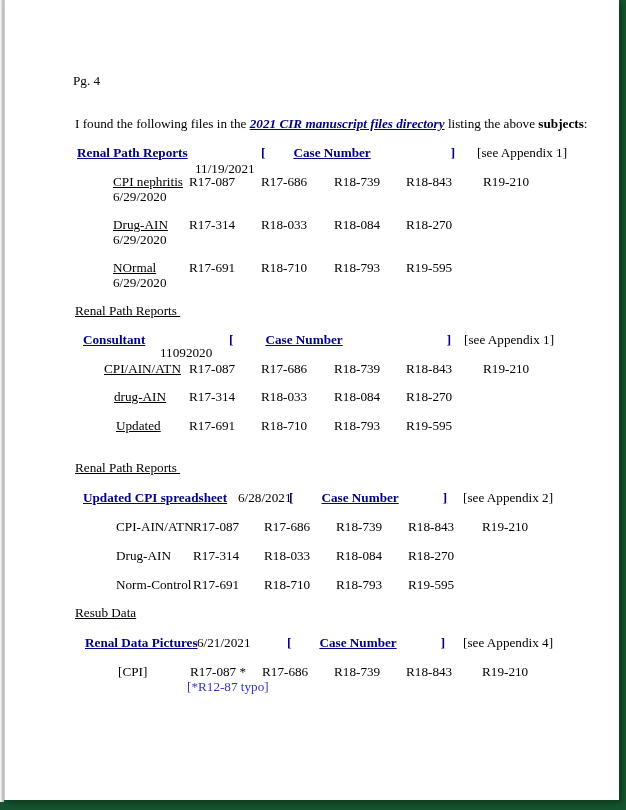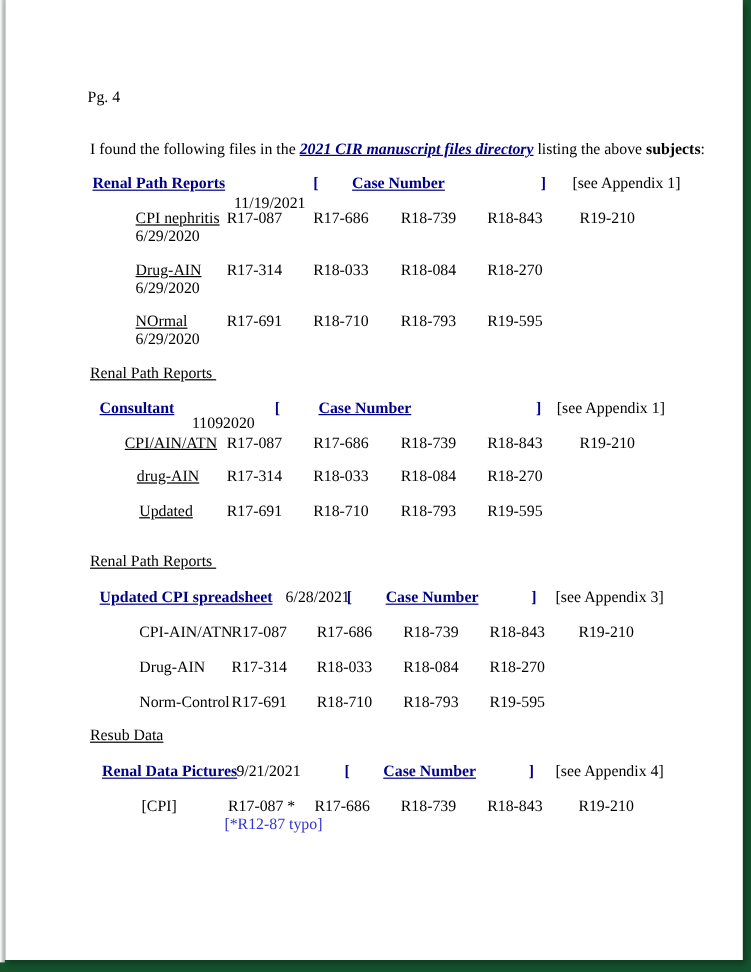--- a/index.html
+++ b/index.html
@@ -124,21 +124,21 @@
       <div class="row" style="left:184px; top:419px;">R17-691</div>
       <div class="row" style="left:256px; top:419px;">R18-710</div>
       <div class="row" style="left:329px; top:419px;">R18-793</div>
       <div class="row" style="left:401px; top:419px;">R19-595</div>
 
       <div class="row u" style="left:70px; top:461px;">Renal Path Reports </div>
 
       <div class="row blue b u" style="left:78px; top:491px;text-align:right;">Updated CPI spreadsheet</div>
       <div class="row" style="left:233px; top:491px;">6/28/2021</div>
       <div class="row blue b u" style="left:284px; top:491px;"><span>[</span><span style="display:inline-block; width:28px;"> </span><span>Case Number</span><span style="display:inline-block; width:44px;"> </span><span>]</span></div>
-      <div class="row" style="left:458px; top:491px;">[see Appendix 3]</div>
+      <div class="row" style="left:458px; top:491px;">[see Appendix 2]</div>
 
       <div class="row" style="left:111px; top:520px;">CPI-AIN/ATN</div>
       <div class="row" style="left:188px; top:520px;">R17-087</div>
       <div class="row" style="left:259px; top:520px;">R17-686</div>
       <div class="row" style="left:331px; top:520px;">R18-739</div>
       <div class="row" style="left:403px; top:520px;">R18-843</div>
       <div class="row" style="left:477px; top:520px;">R19-210</div>
 
       <div class="row" style="left:111px; top:549px;">Drug-AIN</div>
       <div class="row" style="left:188px; top:549px;">R17-314</div>
@@ -148,21 +148,21 @@
 
       <div class="row" style="left:111px; top:578px;">Norm-Control</div>
       <div class="row" style="left:188px; top:578px;">R17-691</div>
       <div class="row" style="left:259px; top:578px;">R18-710</div>
       <div class="row" style="left:331px; top:578px;">R18-793</div>
       <div class="row" style="left:403px; top:578px;">R19-595</div>
 
       <div class="row u" style="left:70px; top:606px;">Resub Data</div>
 
       <div class="row blue b u" style="left:80px; top:636px;">Renal Data Pictures</div>
-      <div class="row" style="left:192px; top:636px;">9/21/2021</div>
+      <div class="row" style="left:192px; top:636px;">6/21/2021</div>
       <div class="row blue b u" style="left:282px; top:636px;"><span>[</span><span style="display:inline-block; width:28px;"> </span><span>Case Number</span><span style="display:inline-block; width:44px;"> </span><span>]</span></div>
       <div class="row" style="left:458px; top:636px;">[see Appendix 4]</div>
 
       <div class="row" style="left:113px; top:665px;">[CPI]</div>
       <div class="row" style="left:185px; top:665px;">R17-087 *</div>
       <div class="row" style="left:257px; top:665px;">R17-686</div>
       <div class="row" style="left:329px; top:665px;">R18-739</div>
       <div class="row" style="left:401px; top:665px;">R18-843</div>
       <div class="row" style="left:477px; top:665px;">R19-210</div>
       <div class="row blue-note" style="left:182px; top:680px;">[*R12-87 typo]</div>

